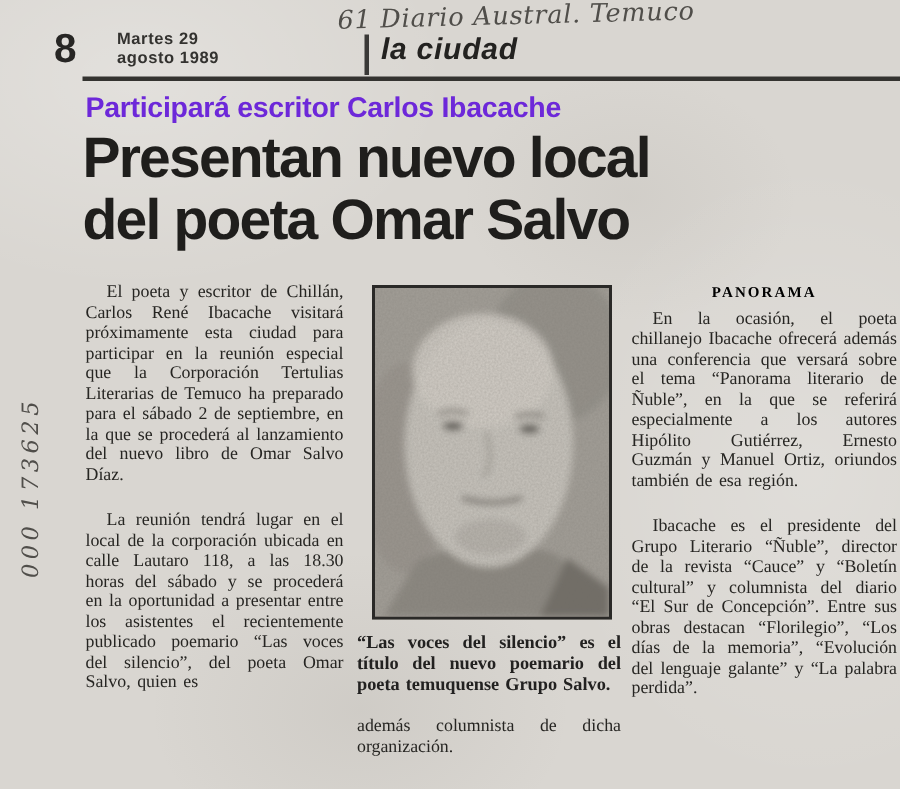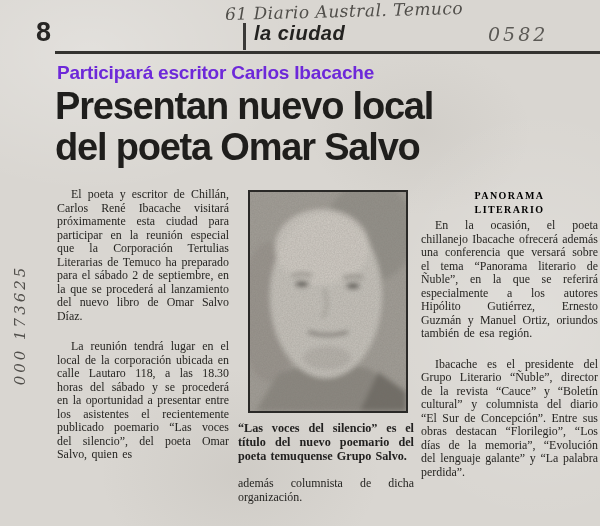--- a/index.html
+++ b/index.html
@@ -62,26 +62,29 @@
     text-align:justify; word-spacing:1px; color:#222120; }
   .cont { margin-top:14px; font-size:11.9px; line-height:13.8px;
     text-align:justify; word-spacing:2px; color:#262522; }
 </style>
 </head>
 <body>
 
 <div class="page">
 
   <div class="hdr-num">8</div>
+  <div class="hdr-date">
+    <span>Martes 29</span><br>
+    <span>agosto 1989</span>
+  </div>
   <div class="hdr-tick"></div>
   <div class="hdr-section">la ciudad</div>
   <div class="hdr-rule"></div>
 
   <div class="hw hw-top">61 Diario Austral. Temuco</div>
-  <div class="hw hw-code">0582</div>
   <div class="hw hw-margin">000 173625</div>
 
   <div class="kicker">Participará escritor Carlos Ibacache</div>
   <h1 class="headline" style="margin:0">
     <span>Presentan nuevo local</span>
     <span>del poeta Omar Salvo</span>
   </h1>
 
   <div class="col col-left">
     <p class="body-par">El poeta y escritor de Chillán, Carlos René Ibacache visitará próximamente esta ciudad para participar en la reunión especial que la Corporación Tertulias Literarias de Temuco ha preparado para el sábado 2 de septiembre, en la que se procederá al lanzamiento del nuevo libro de Omar Salvo Díaz.</p>
@@ -119,19 +122,18 @@
         <rect width="156" height="219" filter="url(#grain)"></rect>
       </svg>
     </div>
     <p class="caption">“Las voces del silencio” es el título del nuevo poemario del poeta temuquense Grupo Salvo.</p>
     <p class="cont">además columnista de dicha organización.</p>
   </div>
 
   <div class="col col-right">
     <h2 class="subhead">
       <span>PANORAMA</span>
-      <span>LITERARIO</span>
     </h2>
     <p class="body-par">En la ocasión, el poeta chillanejo Ibacache ofrecerá además una conferencia que versará sobre el tema “Panorama literario de Ñuble”, en la que se referirá especialmente a los autores Hipólito Gutiérrez, Ernesto Guzmán y Manuel Ortiz, oriundos también de esa región.</p>
     <p class="body-par">Ibacache es el presidente del Grupo Literario “Ñuble”, director de la revista “Cauce” y “Boletín cultural” y columnista del diario “El Sur de Concepción”. Entre sus obras destacan “Florilegio”, “Los días de la memoria”, “Evolución del lenguaje galante” y “La palabra perdida”.</p>
   </div>
 
 </div>
 
 </body></html>

